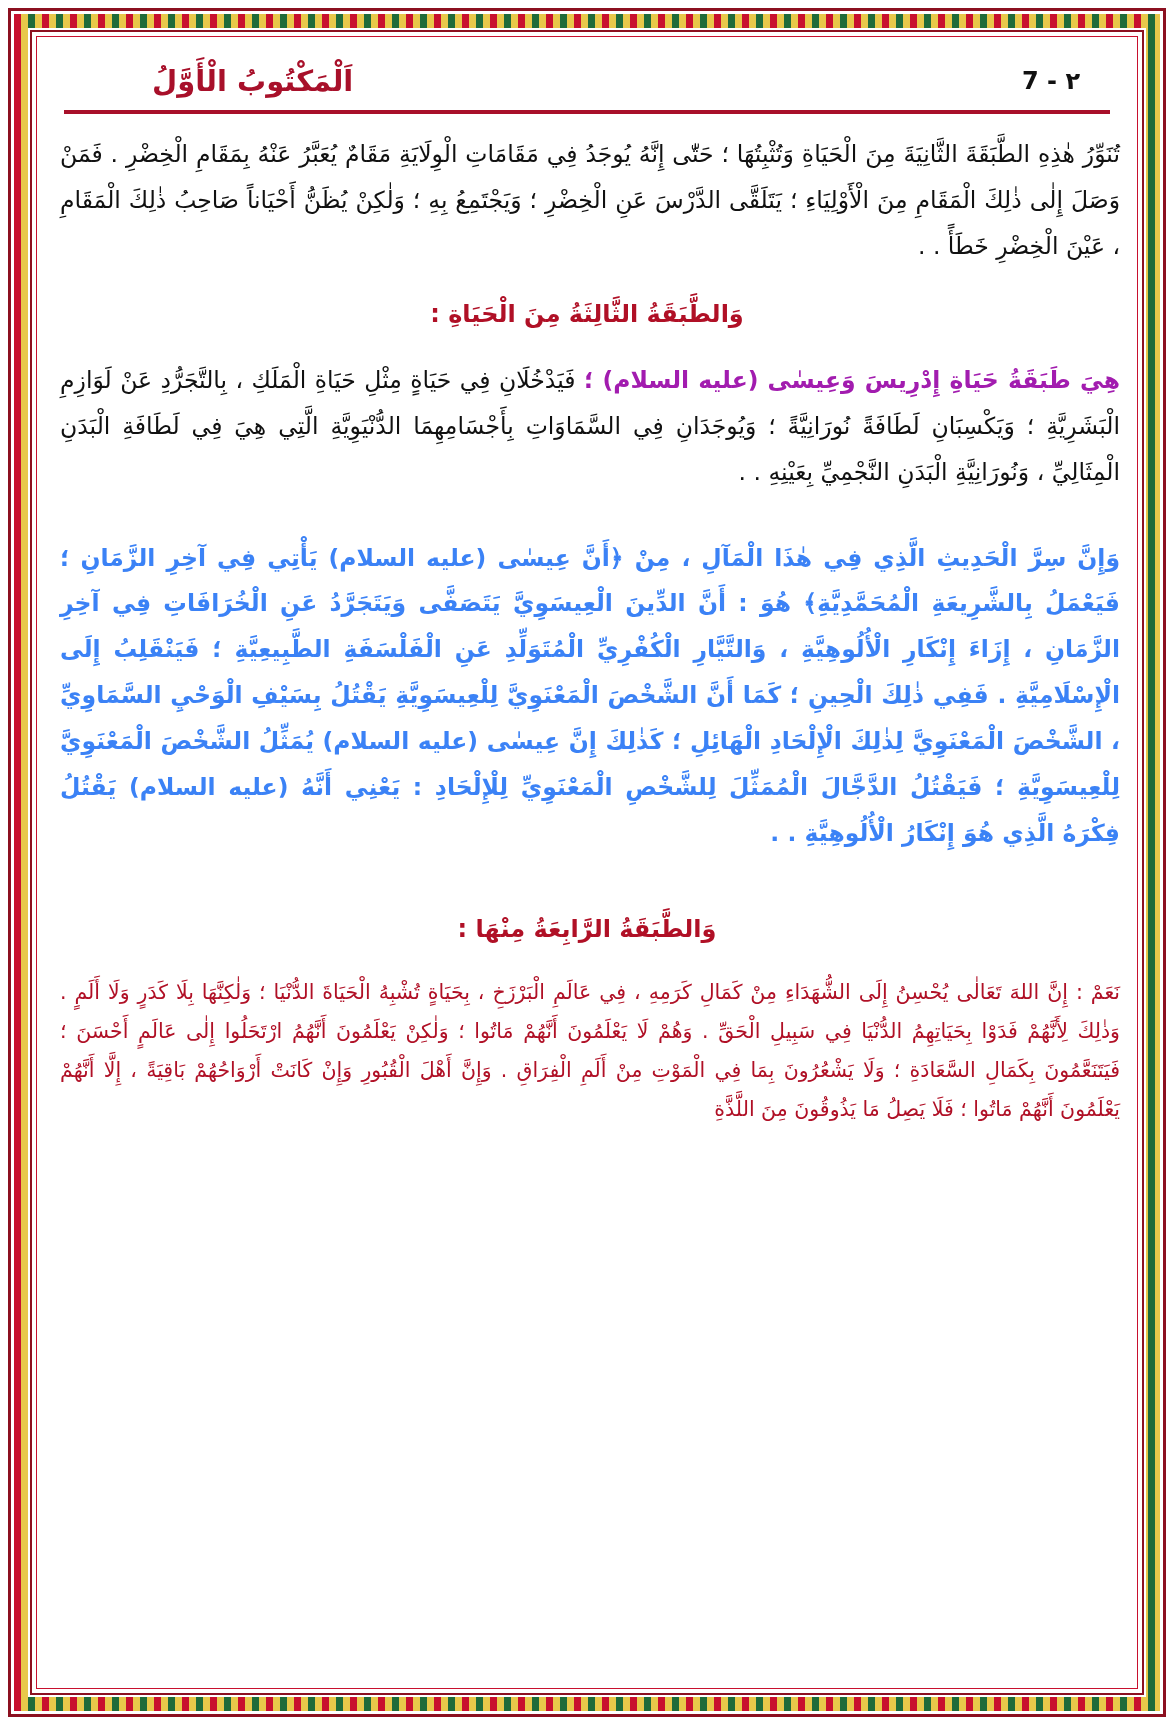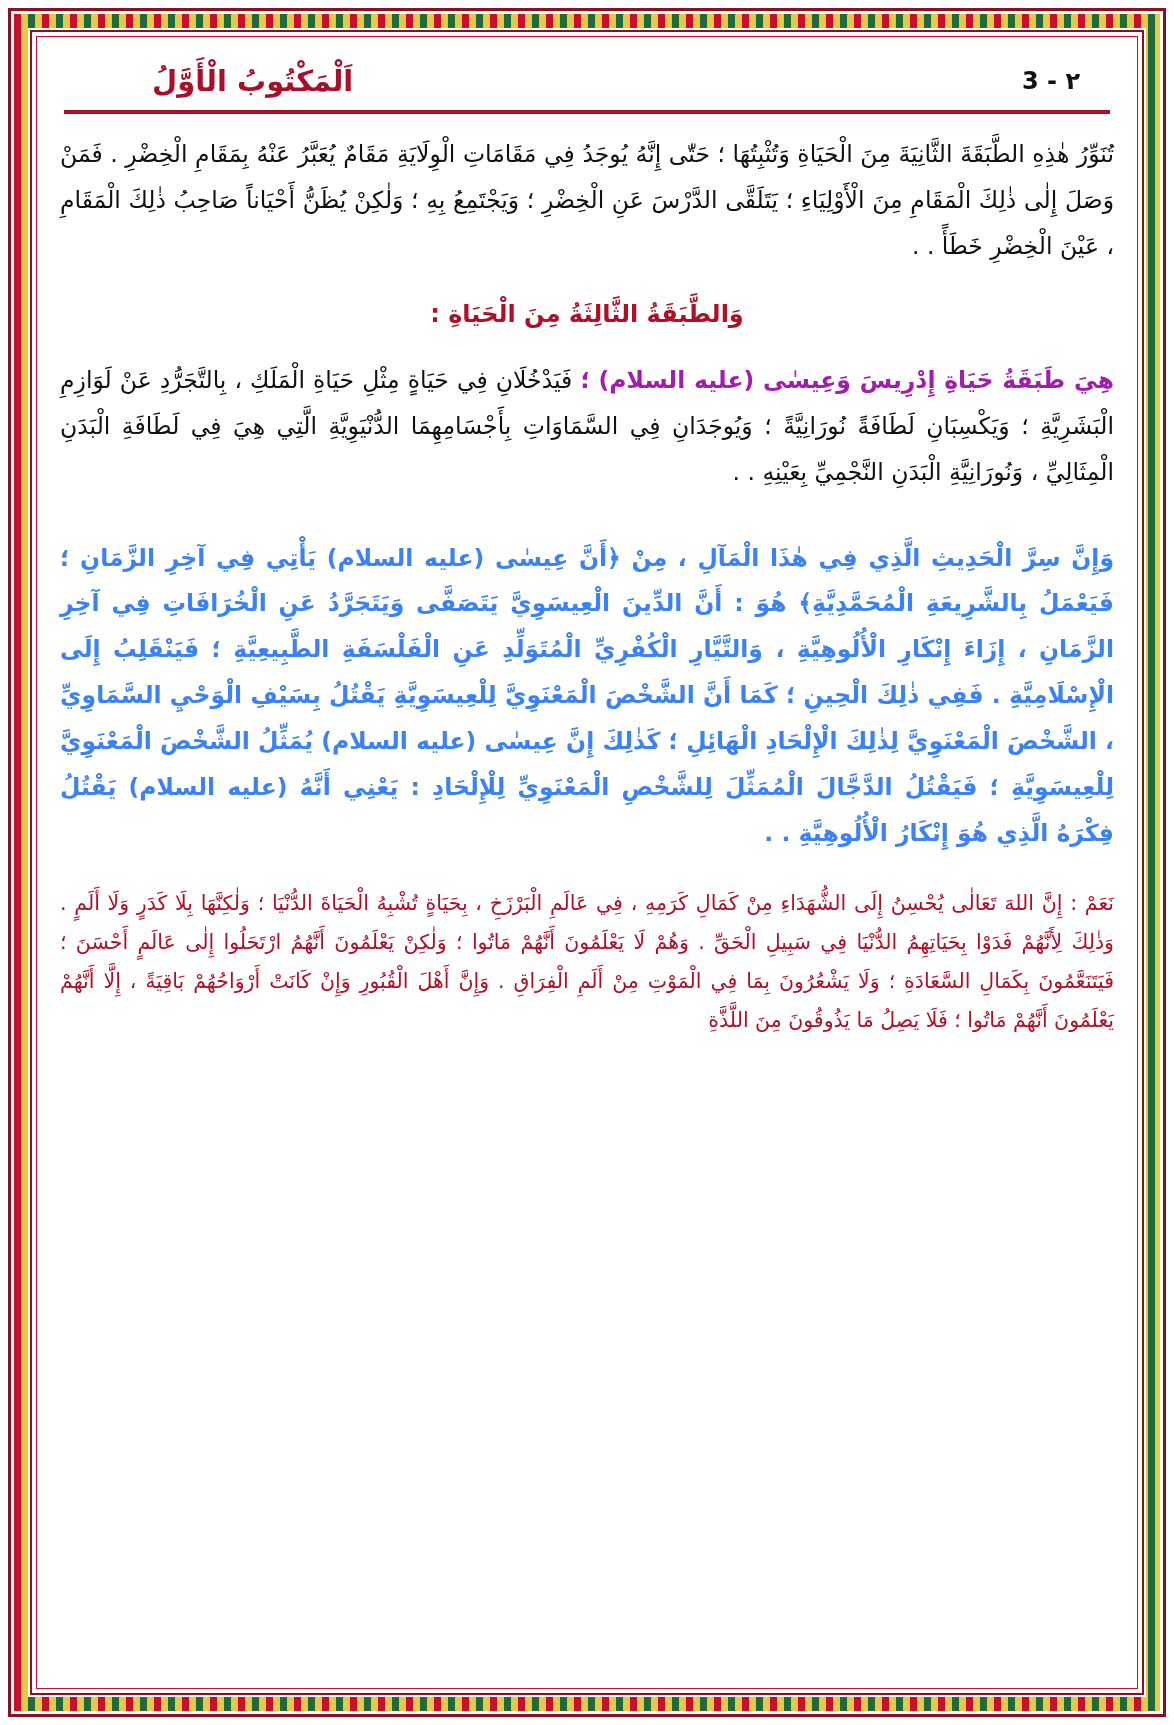--- a/index.html
+++ b/index.html
@@ -96,21 +96,21 @@
     height: 4px;
     background: #a8102a;
     margin: 8px 18px 18px 18px;
   }
 
   .para {
     font-size: 23.5px;
     line-height: 1.95;
     text-align: justify;
     text-align-last: right;
-    margin: 0 14px 14px 14px;
+    margin: 0 8px 14px 14px;
     color: #111111;
   }
   .para.black { color: #111111; }
   .para.red { color: #3b82f6; font-weight: bold; }
   .para.small-red {
     color: #b01026;
     font-weight: normal;
     font-size: 20.5px;
     line-height: 1.9;
   }
@@ -135,37 +135,38 @@
 <div class="page">
 
   <div class="border-outer"></div>
   <div class="border-band"></div>
   <div class="border-inner-line"></div>
   <div class="border-thin-line"></div>
 
   <div class="content">
 
     <div class="header-row">
-      <div class="page-number">3 - ٢</div>
+      <div class="page-number">7 - ٢</div>
       <div class="header-title">اَلْمَكْتُوبُ الْأَوَّلُ</div>
       <div class="page-number" style="visibility:hidden">.</div>
     </div>
 
     <div class="header-rule"></div>
 
     <p class="para black">تُنَوِّرُ هٰذِهِ الطَّبَقَةَ الثَّانِيَةَ مِنَ الْحَيَاةِ وَتُثْبِتُهَا ؛ حَتّٰى إِنَّهُ يُوجَدُ فِي مَقَامَاتِ الْوِلَايَةِ مَقَامٌ يُعَبَّرُ عَنْهُ بِمَقَامِ الْخِضْرِ . فَمَنْ وَصَلَ إِلٰى ذٰلِكَ الْمَقَامِ مِنَ الْأَوْلِيَاءِ ؛ يَتَلَقَّى الدَّرْسَ عَنِ الْخِضْرِ ؛ وَيَجْتَمِعُ بِهِ ؛ وَلٰكِنْ يُظَنُّ أَحْيَاناً صَاحِبُ ذٰلِكَ الْمَقَامِ ، عَيْنَ الْخِضْرِ خَطَأً . .</p>
 
     <p class="para heading-center">وَالطَّبَقَةُ الثَّالِثَةُ مِنَ الْحَيَاةِ :</p>
 
     <p class="para black"><span class="lead-red">هِيَ طَبَقَةُ حَيَاةِ إِدْرِيسَ وَعِيسٰى (عليه السلام) ؛</span> <span>فَيَدْخُلَانِ فِي حَيَاةٍ مِثْلِ حَيَاةِ الْمَلَكِ ، بِالتَّجَرُّدِ عَنْ لَوَازِمِ الْبَشَرِيَّةِ ؛ وَيَكْسِبَانِ لَطَافَةً نُورَانِيَّةً ؛ وَيُوجَدَانِ فِي السَّمَاوَاتِ بِأَجْسَامِهِمَا الدُّنْيَوِيَّةِ الَّتِي هِيَ فِي لَطَافَةِ الْبَدَنِ الْمِثَالِيِّ ، وَنُورَانِيَّةِ الْبَدَنِ النَّجْمِيِّ بِعَيْنِهِ . .</span></p>
 
     <div class="spacer-md"></div>
 
     <p class="para red">وَإِنَّ سِرَّ الْحَدِيثِ الَّذِي فِي هٰذَا الْمَآلِ ، مِنْ ﴿أَنَّ عِيسٰى (عليه السلام) يَأْتِي فِي آخِرِ الزَّمَانِ ؛ فَيَعْمَلُ بِالشَّرِيعَةِ الْمُحَمَّدِيَّةِ﴾ هُوَ : أَنَّ الدِّينَ الْعِيسَوِيَّ يَتَصَفَّى وَيَتَجَرَّدُ عَنِ الْخُرَافَاتِ فِي آخِرِ الزَّمَانِ ، إِزَاءَ إِنْكَارِ الْأُلُوهِيَّةِ ، وَالتَّيَّارِ الْكُفْرِيِّ الْمُتَوَلِّدِ عَنِ الْفَلْسَفَةِ الطَّبِيعِيَّةِ ؛ فَيَنْقَلِبُ إِلَى الْإِسْلَامِيَّةِ . فَفِي ذٰلِكَ الْحِينِ ؛ كَمَا أَنَّ الشَّخْصَ الْمَعْنَوِيَّ لِلْعِيسَوِيَّةِ يَقْتُلُ بِسَيْفِ الْوَحْيِ السَّمَاوِيِّ ، الشَّخْصَ الْمَعْنَوِيَّ لِذٰلِكَ الْإِلْحَادِ الْهَائِلِ ؛ كَذٰلِكَ إِنَّ عِيسٰى (عليه السلام) يُمَثِّلُ الشَّخْصَ الْمَعْنَوِيَّ لِلْعِيسَوِيَّةِ ؛ فَيَقْتُلُ الدَّجَّالَ الْمُمَثِّلَ لِلشَّخْصِ الْمَعْنَوِيِّ لِلْإِلْحَادِ : يَعْنِي أَنَّهُ (عليه السلام) يَقْتُلُ فِكْرَهُ الَّذِي هُوَ إِنْكَارُ الْأُلُوهِيَّةِ . .</p>
 
     <div class="spacer-sm"></div>
 
+    <p class="para heading-center">وَالطَّبَقَةُ الرَّابِعَةُ مِنْهَا :</p>
 
 
     <p class="para small-red">نَعَمْ : إِنَّ اللهَ تَعَالٰى يُحْسِنُ إِلَى الشُّهَدَاءِ مِنْ كَمَالِ كَرَمِهِ ، فِي عَالَمِ الْبَرْزَخِ ، بِحَيَاةٍ تُشْبِهُ الْحَيَاةَ الدُّنْيَا ؛ وَلٰكِنَّهَا بِلَا كَدَرٍ وَلَا أَلَمٍ . وَذٰلِكَ لِأَنَّهُمْ فَدَوْا بِحَيَاتِهِمُ الدُّنْيَا فِي سَبِيلِ الْحَقِّ . وَهُمْ لَا يَعْلَمُونَ أَنَّهُمْ مَاتُوا ؛ وَلٰكِنْ يَعْلَمُونَ أَنَّهُمُ ارْتَحَلُوا إِلٰى عَالَمٍ أَحْسَنَ ؛ فَيَتَنَعَّمُونَ بِكَمَالِ السَّعَادَةِ ؛ وَلَا يَشْعُرُونَ بِمَا فِي الْمَوْتِ مِنْ أَلَمِ الْفِرَاقِ . وَإِنَّ أَهْلَ الْقُبُورِ وَإِنْ كَانَتْ أَرْوَاحُهُمْ بَاقِيَةً ، إِلَّا أَنَّهُمْ يَعْلَمُونَ أَنَّهُمْ مَاتُوا ؛ فَلَا يَصِلُ مَا يَذُوقُونَ مِنَ اللَّذَّةِ</p>
 
   </div>
 </div>
 
 </body></html>

